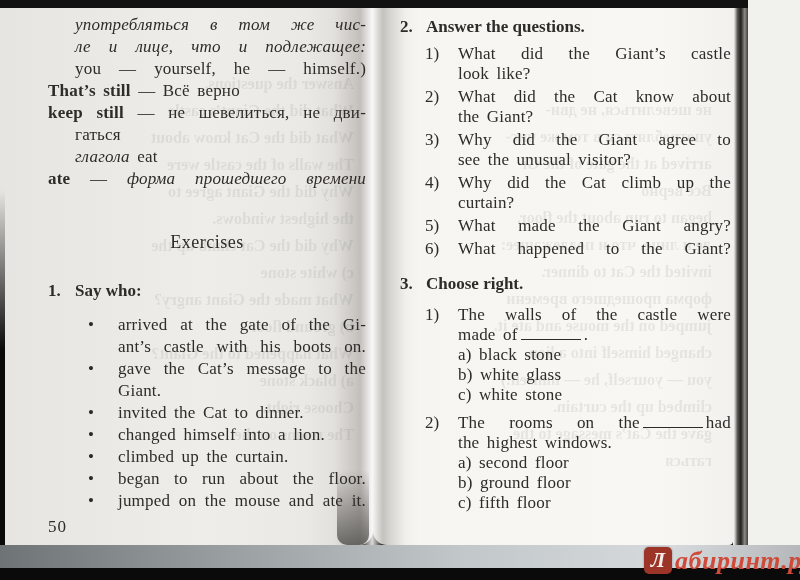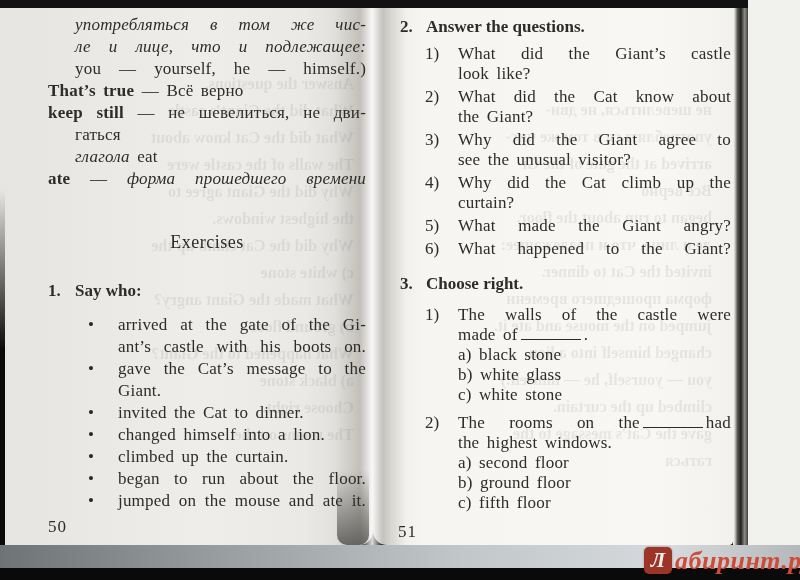--- a/index.html
+++ b/index.html
@@ -126,21 +126,21 @@
     <div class="bl-line">climbed up the curtain.</div>
     <div class="bl-line">gave the Cat’s message to the</div>
     <div class="bl-line">гаться</div>
   </div>
 
   <div class="abs left-col">
     <div class="line ind jl i">употребляться в том же чис-</div>
     <div class="line ind jl i">ле и лице, что и подлежащее:</div>
     <div class="line ind jl">you — yourself, he — himself.)</div>
 
-    <div class="line"><span class="b">That’s true</span> <span>—</span> <span>Всё верно</span></div>
+    <div class="line"><span class="b">That’s still</span> <span>—</span> <span>Всё верно</span></div>
 
     <div class="line jl"><span class="b">keep still</span> <span>—</span> <span>не шевелиться, не дви-</span></div>
     <div class="line ind">гаться</div>
 
     <div class="line ind"><span class="i">глагола</span> <span>eat</span></div>
     <div class="line jl"><span class="b">ate</span> <span>—</span> <span class="i">форма прошедшего времени</span></div>
 
     <div class="ex-heading">Exercises</div>
 
     <div class="task">
@@ -267,21 +267,20 @@
       <span class="q-num">2)</span>
       <div class="q-body">
         <div class="line jl"><span>The rooms on the</span><span class="blank"></span><span>had</span></div>
         <div class="line">the highest windows.</div>
         <div class="line">a) second floor</div>
         <div class="line">b) ground floor</div>
         <div class="line">c) fifth floor</div>
       </div>
     </div>
 
-    <div class="pageno">51</div>
   </div>
 
   <div class="abs bottom-silver"></div>
   <div class="abs bottom-black"></div>
 
   <div class="abs wm">
     <span class="wm-badge" style="background: rgb(156, 53, 40); color: rgb(243, 238, 236);">Л</span>
     <span class="wm-text" style="color: rgb(207, 74, 56);">абиринт.ру</span>
   </div>
 

